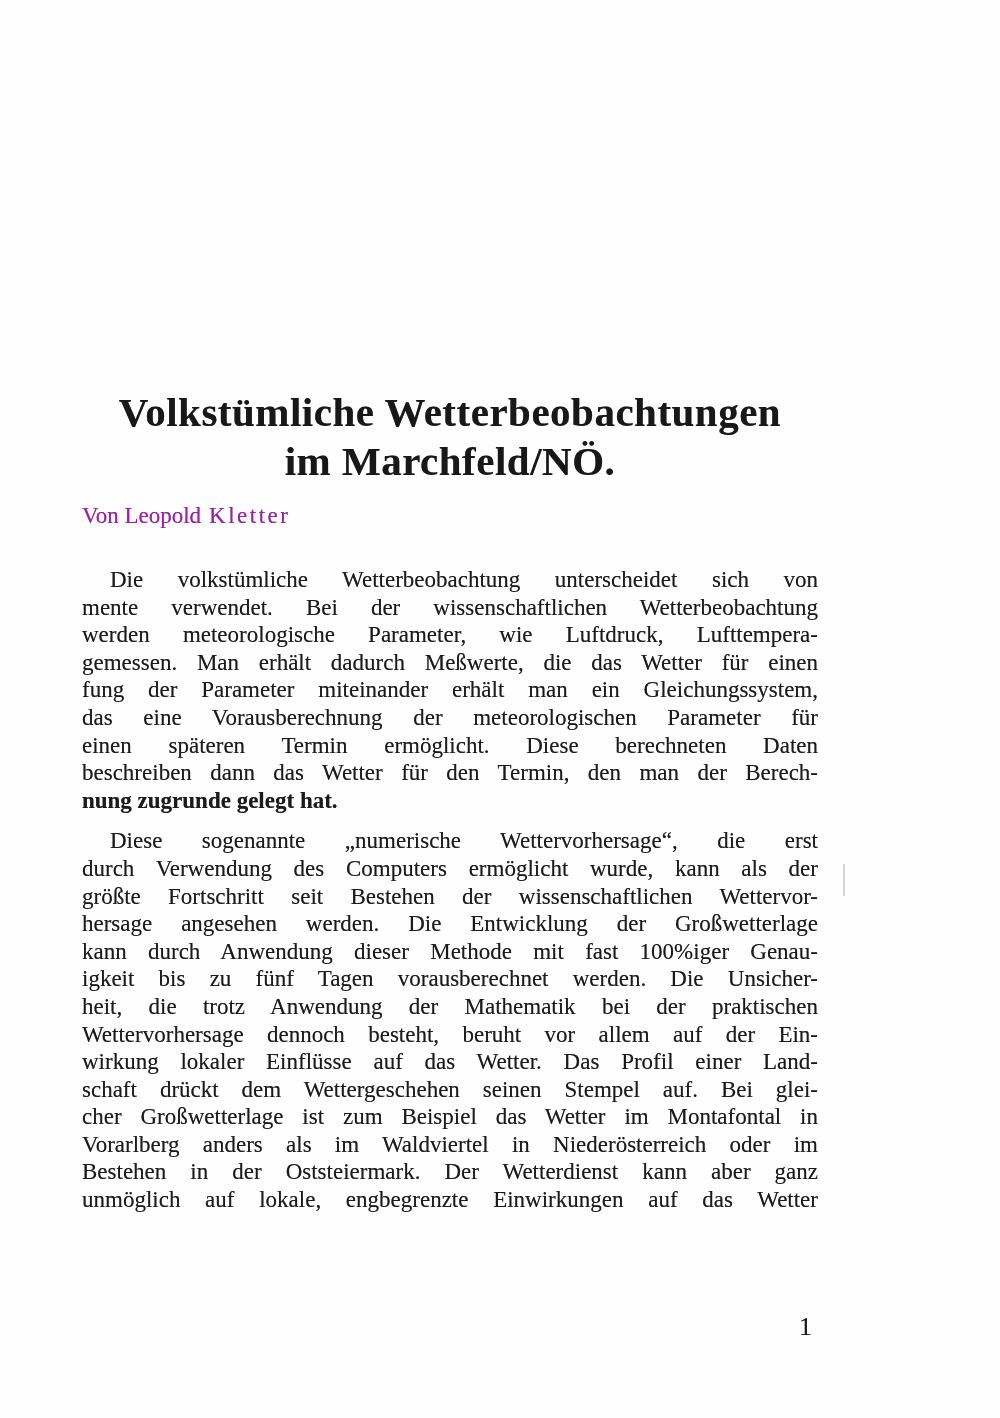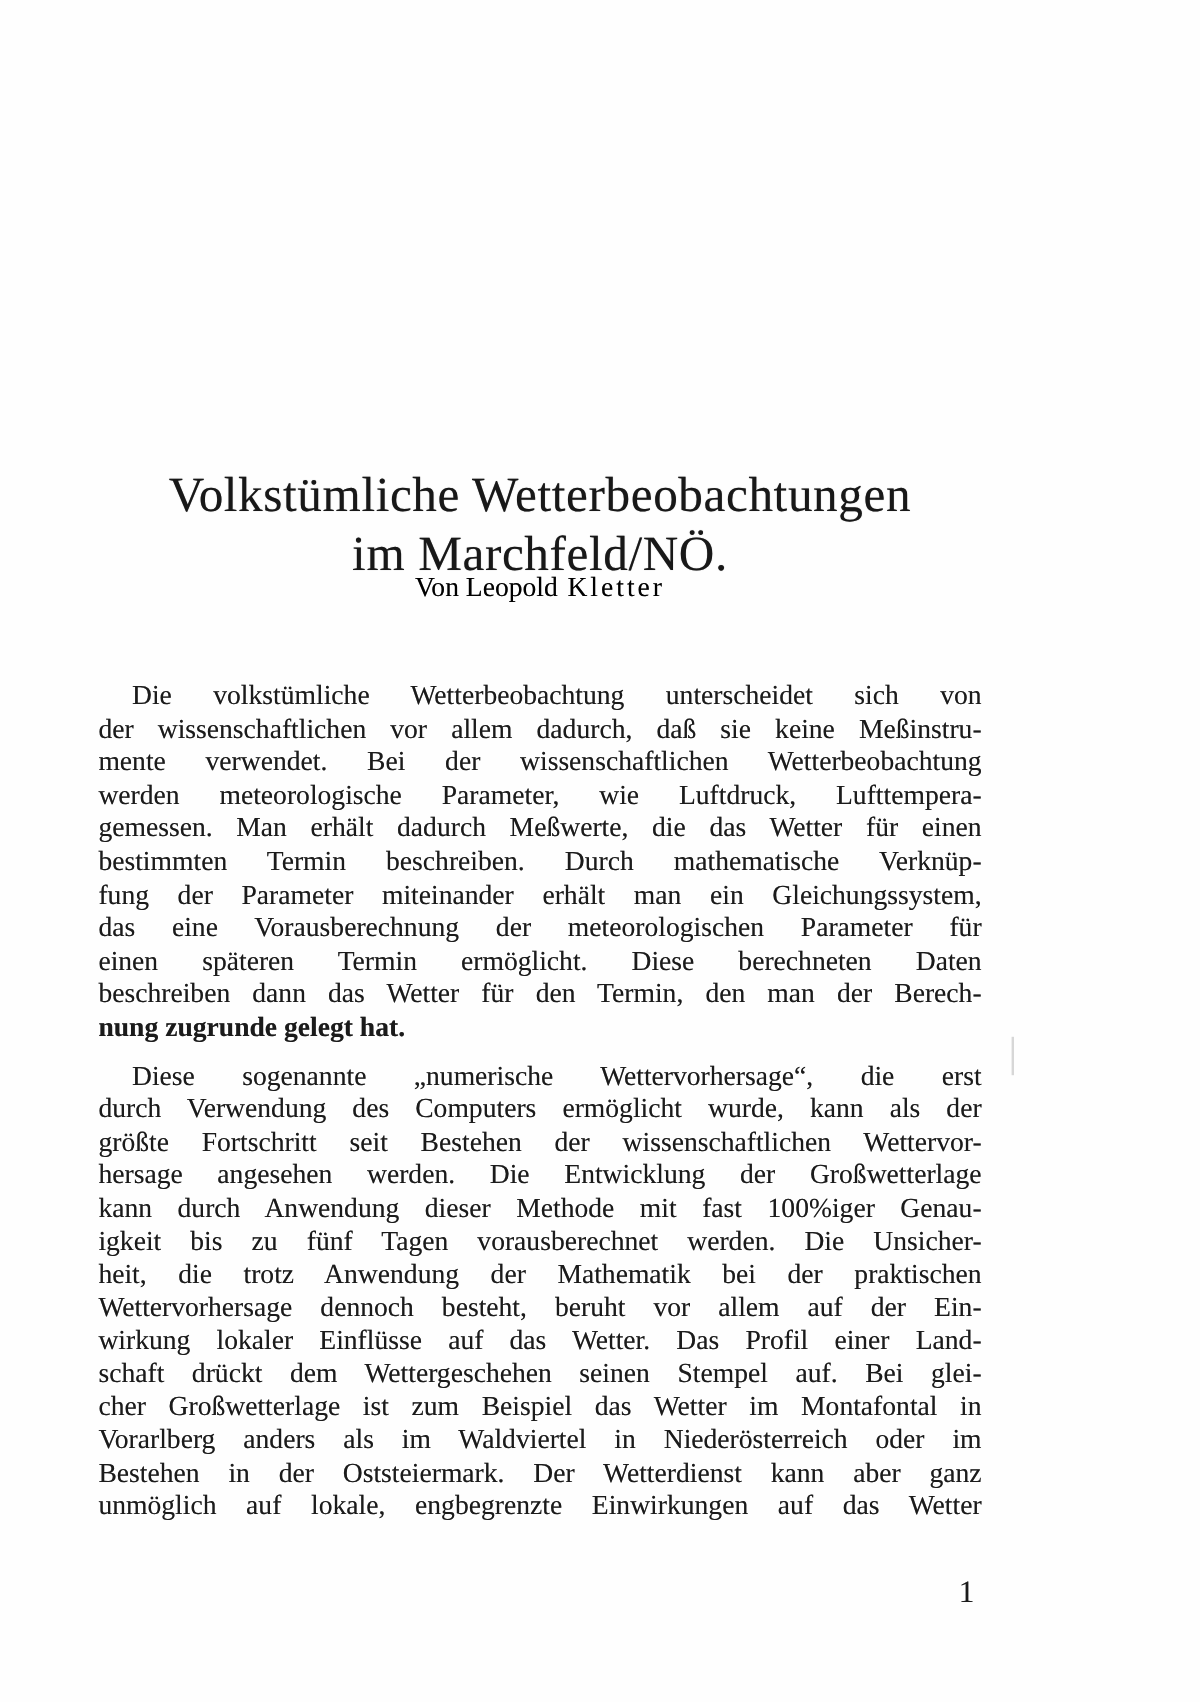--- a/index.html
+++ b/index.html
@@ -22,38 +22,37 @@
     background: #fefefe;
   }
   
   .title {
     position: absolute;
     left: 82px;
     top: 388px;
     width: 736px;
     margin: 0;
     font-size: 41px;
-    font-weight: 400;
+    font-weight: 700;
     line-height: 49px;
     text-align: center;
     letter-spacing: 0.5px;
     color: #181818;
     text-shadow: 0 0 0.6px rgba(20,20,20,0.55);
   }
   .title .tline { display: block; }
   
   .byline {
     position: absolute;
     left: 82px;
-    top: 476px;
+    top: 502px;
     width: 736px;
-    text-align: center;
     font-size: 23px;
     line-height: 28px;
-    color: #000000;
+    color: #a21caf;
     text-shadow: 0 0 0.5px rgba(20,20,20,0.5);
   }
   .byline .spaced {
     margin-left: 8px;
     letter-spacing: 2.5px;
   }
   
   .bodytext {
     position: absolute;
     left: 82px;
@@ -110,25 +109,23 @@
     <span class="tline">im Marchfeld/NÖ.</span>
   </h1>
 
   <div class="byline">
     <span>Von Leopold</span><span class="spaced">Kletter</span>
   </div>
 
   <div class="bodytext">
       <div class="para">
         <div class="line indent">Die volkstümliche Wetterbeobachtung unterscheidet sich von</div>
-        <div class="line">der wissenschaftlichen vor allem dadurch, daß sie keine Meßinstru-</div>
         <div class="line">mente verwendet. Bei der wissenschaftlichen Wetterbeobachtung</div>
         <div class="line">werden meteorologische Parameter, wie Luftdruck, Lufttempera-</div>
         <div class="line">gemessen. Man erhält dadurch Meßwerte, die das Wetter für einen</div>
-        <div class="line">bestimmten Termin beschreiben. Durch mathematische Verknüp-</div>
         <div class="line">fung der Parameter miteinander erhält man ein Gleichungssystem,</div>
         <div class="line">das eine Vorausberechnung der meteorologischen Parameter für</div>
         <div class="line">einen späteren Termin ermöglicht. Diese berechneten Daten</div>
         <div class="line">beschreiben dann das Wetter für den Termin, den man der Berech-</div>
         <div class="line no-just">nung zugrunde gelegt hat.</div>
       </div>
       <div class="para">
         <div class="line indent">Diese sogenannte „numerische Wettervorhersage“, die erst</div>
         <div class="line">durch Verwendung des Computers ermöglicht wurde, kann als der</div>
         <div class="line">größte Fortschritt seit Bestehen der wissenschaftlichen Wettervor-</div>

